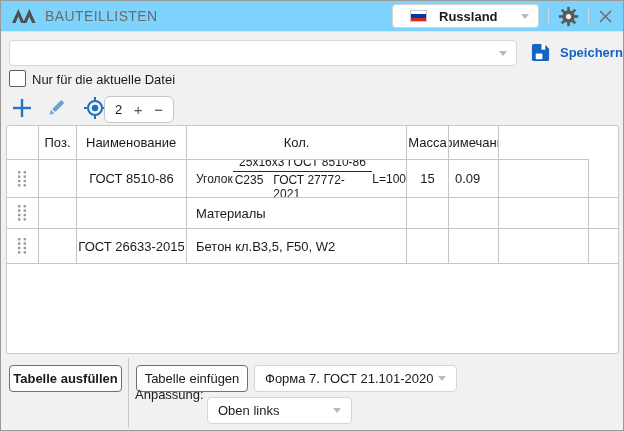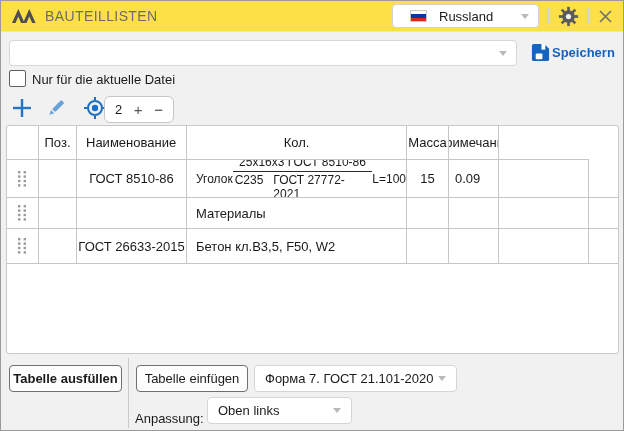--- a/index.html
+++ b/index.html
@@ -3,38 +3,38 @@
 <meta charset="utf-8">
 <style>
   html,body{margin:0;padding:0;background:#d8d8d8;}
   .window{
     position:relative;width:624px;height:431px;box-sizing:border-box;
     background:#f1f1f1;border:1px solid #9a9a9a;overflow:hidden;
     font-family:"Liberation Sans",sans-serif;color:#1a1a1a;
   }
   
   .titlebar{position:absolute;left:0;top:0;right:0;height:31px;display:flex;align-items:center;
-    padding:0 10px;border-bottom:1px solid #e3e3e3;background:#fde047;box-sizing:border-box;}
+    padding:0 10px;border-bottom:1px solid #e3e3e3;background:#7dd3fc;box-sizing:border-box;}
   .app-title{font-size:14px;color:#6b6b6b;letter-spacing:.4px;margin-left:8px;}
   .spacer{flex:1;}
   .lang-combo{display:flex;align-items:center;width:147px;height:24px;background:#fff;
-    border:1px solid #d2d2d2;border-radius:4px;padding:0 9px;box-sizing:border-box;cursor:pointer;}
+    border:1px solid #d2d2d2;border-radius:4px;padding:0 9px;box-sizing:border-box;cursor:pointer;font-weight:bold;}
   .flag{width:17px;height:12px;border:1px solid #c9c9c9;box-sizing:border-box;display:flex;flex-direction:column;margin-left:8px;}
   .flag div{flex:1;}
   .lang-label{font-size:13px;margin-left:12px;}
   .chevron{width:0;height:0;border-left:4px solid transparent;border-right:4px solid transparent;
     border-top:5px solid #b9b9b9;}
   .lang-combo .chevron{margin-left:auto;}
   .vsep{width:1px;height:16px;background:#d4d4d4;margin:0 9px;}
   .iconbtn{display:flex;align-items:center;justify-content:center;cursor:pointer;}
   
   .file-combo{position:absolute;left:8px;top:39px;width:508px;height:26px;background:#fff;
     border:1px solid #d7d7d7;border-radius:4px;box-sizing:border-box;}
   .file-combo .chevron{position:absolute;right:9px;top:10px;}
-  .save-group{position:absolute;left:529px;top:41px;display:flex;align-items:center;gap:1px;cursor:pointer;}
+  .save-group{position:absolute;left:529px;top:41px;display:flex;align-items:center;gap:9px;cursor:pointer;}
   .save-label{font-size:13px;font-weight:700;color:#1463c0;}
   
   .checkbox{position:absolute;left:8px;top:69px;width:17px;height:17px;background:#fff;
     border:1px solid #5f5f5f;border-radius:2px;box-sizing:border-box;cursor:pointer;}
   .checkbox-label{position:absolute;left:31px;top:71px;font-size:13px;}
   
   .tool{position:absolute;cursor:pointer;}
   .stepper{position:absolute;left:103px;top:95px;width:70px;height:27px;background:#fff;
     border:1px solid #c6c6c6;border-radius:6px;box-sizing:border-box;display:flex;align-items:center;
     padding:0 10px;justify-content:space-between;}
@@ -57,21 +57,21 @@
   .frac .num{border-bottom:1px solid #2a2a2a;padding:0 2px 1px;text-align:center;}
   .frac .den{display:flex;justify-content:space-between;padding:1px 2px 0;gap:10px;}
   .handle{cursor:grab;}
   
   .btn{position:absolute;height:27px;background:#fdfdfd;border:1px solid #707070;border-radius:4px;
     font-size:13px;display:flex;align-items:center;justify-content:center;box-sizing:border-box;cursor:pointer;}
   .footer-div{position:absolute;left:127px;top:357px;width:1px;height:70px;background:#c9c9c9;}
   .select{position:absolute;height:27px;background:#fff;border:1px solid #d5d5d5;border-radius:4px;
     box-sizing:border-box;display:flex;align-items:center;padding:0 10px;font-size:13px;cursor:pointer;}
   .select .chevron{margin-left:auto;}
-  .anp-label{position:absolute;left:134px;top:410px;font-size:13px;}
+  .anp-label{position:absolute;left:134px;top:386px;font-size:13px;}
 </style>
 </head>
 <body>
 
 <div class="window">
 
   <div class="titlebar">
     <svg width="26" height="20" viewBox="0 0 26 20">
       <path d="M1 17 L7.3 3 L13.6 17 L10.1 17 L7.3 10.6 L4.5 17 Z" fill="#4f4f4f"></path>
       <path d="M12 17 L18.3 3 L24.6 17 L21.1 17 L18.3 10.6 L15.5 17 Z" fill="#4f4f4f"></path>

